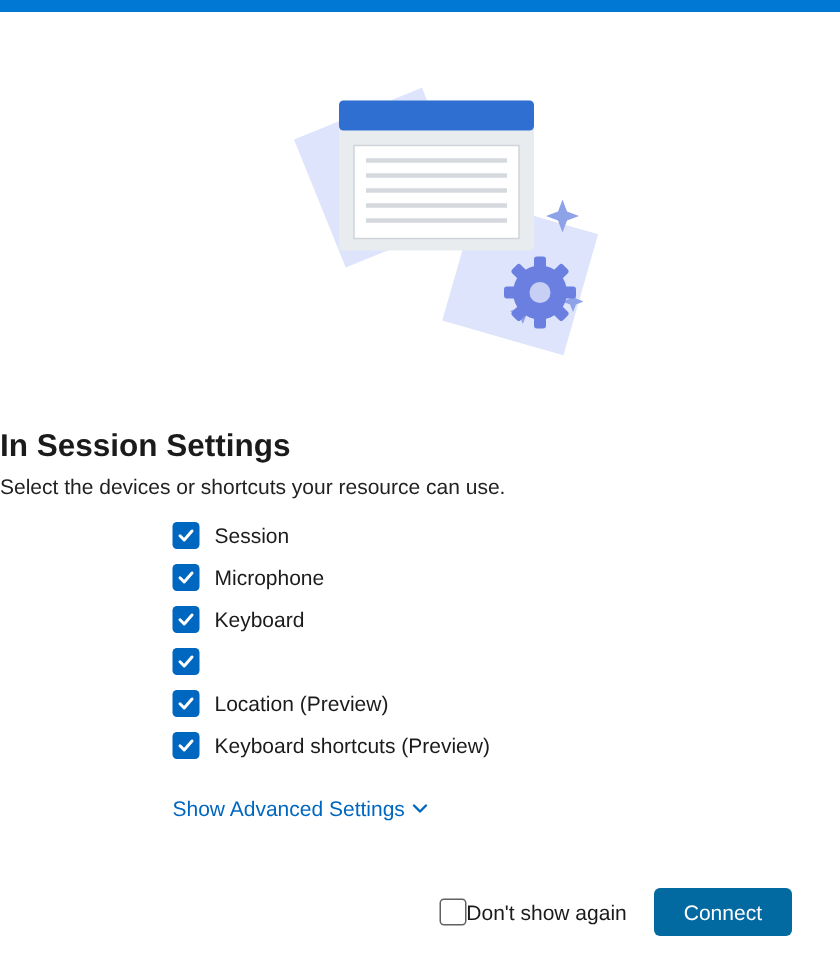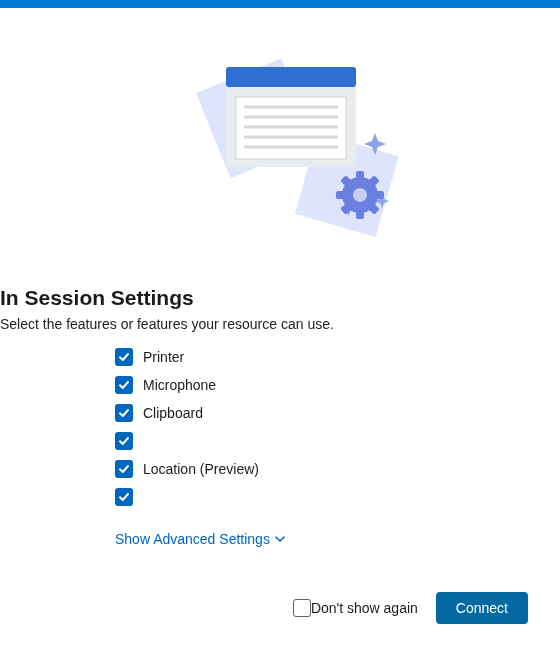--- a/index.html
+++ b/index.html
@@ -166,46 +166,46 @@
             <rect x="-2" y="18" width="10" height="8" rx="2"></rect>
             <rect x="36" y="18" width="10" height="8" rx="2"></rect>
           </g>
         </g>
         <circle cx="22" cy="22" r="7" fill="#c7d0f4"></circle>
       </g>
     </svg>
   </div>
 
   <div class="title">In Session Settings</div>
-  <div class="subtitle">Select the features or features your resource can use.</div>
+  <div class="subtitle">Select the devices or shortcuts your resource can use.</div>
 
   <div class="options" id="options">
       <div class="option">
         <span class="checkbox checked">
           <svg width="12" height="12" viewBox="0 0 12 12">
             <path d="M2 6.2 L4.8 9 L10 3" fill="none" stroke="#fff" stroke-width="2" stroke-linecap="round" stroke-linejoin="round"></path>
           </svg>
         </span>
-        <span class="option-label">Printer</span>
+        <span class="option-label">Session</span>
       </div>
       <div class="option">
         <span class="checkbox checked">
           <svg width="12" height="12" viewBox="0 0 12 12">
             <path d="M2 6.2 L4.8 9 L10 3" fill="none" stroke="#fff" stroke-width="2" stroke-linecap="round" stroke-linejoin="round"></path>
           </svg>
         </span>
         <span class="option-label">Microphone</span>
       </div>
       <div class="option">
         <span class="checkbox checked">
           <svg width="12" height="12" viewBox="0 0 12 12">
             <path d="M2 6.2 L4.8 9 L10 3" fill="none" stroke="#fff" stroke-width="2" stroke-linecap="round" stroke-linejoin="round"></path>
           </svg>
         </span>
-        <span class="option-label">Clipboard</span>
+        <span class="option-label">Keyboard</span>
       </div>
       <div class="option">
         <span class="checkbox checked">
           <svg width="12" height="12" viewBox="0 0 12 12">
             <path d="M2 6.2 L4.8 9 L10 3" fill="none" stroke="#fff" stroke-width="2" stroke-linecap="round" stroke-linejoin="round"></path>
           </svg>
         </span>
       </div>
       <div class="option">
         <span class="checkbox checked">
@@ -214,20 +214,21 @@
           </svg>
         </span>
         <span class="option-label">Location (Preview)</span>
       </div>
       <div class="option">
         <span class="checkbox checked">
           <svg width="12" height="12" viewBox="0 0 12 12">
             <path d="M2 6.2 L4.8 9 L10 3" fill="none" stroke="#fff" stroke-width="2" stroke-linecap="round" stroke-linejoin="round"></path>
           </svg>
         </span>
+        <span class="option-label">Keyboard shortcuts (Preview)</span>
       </div>
     </div>
 
   <div class="advanced">
     <span>Show Advanced Settings</span>
     <span class="chev">
       <svg width="12" height="12" viewBox="0 0 12 12">
           <path d="M2 4 L6 8 L10 4" fill="none" stroke="#0067c0" stroke-width="1.6" stroke-linecap="round" stroke-linejoin="round"></path>
         </svg>
     </span>

